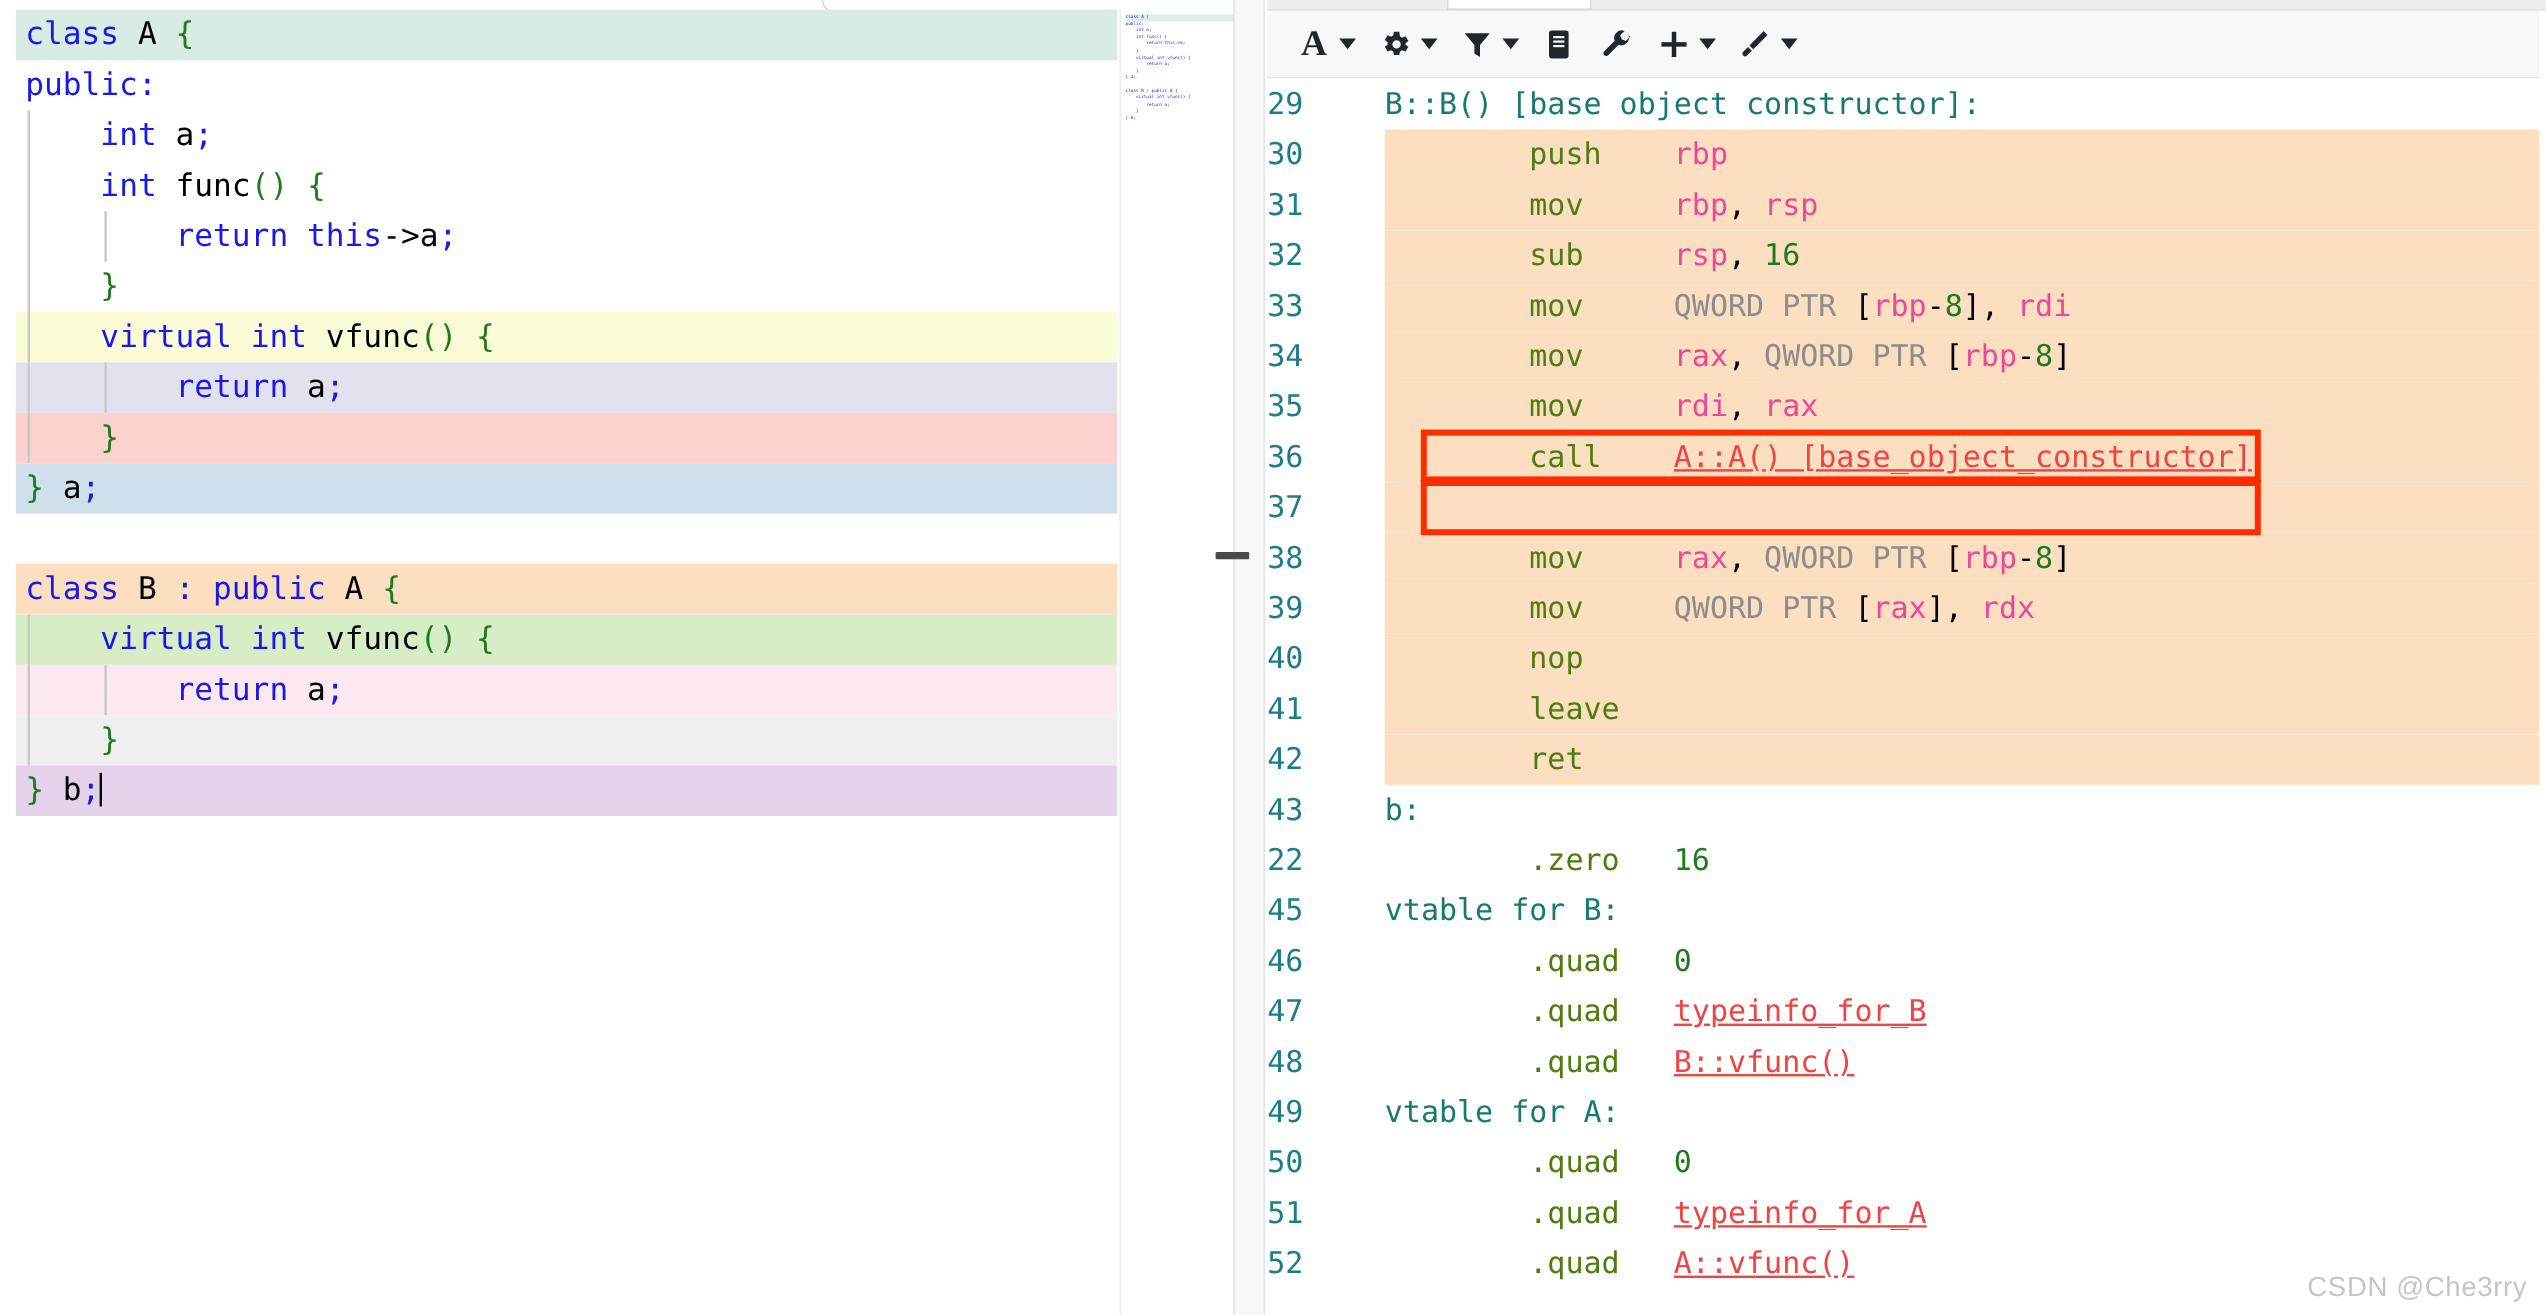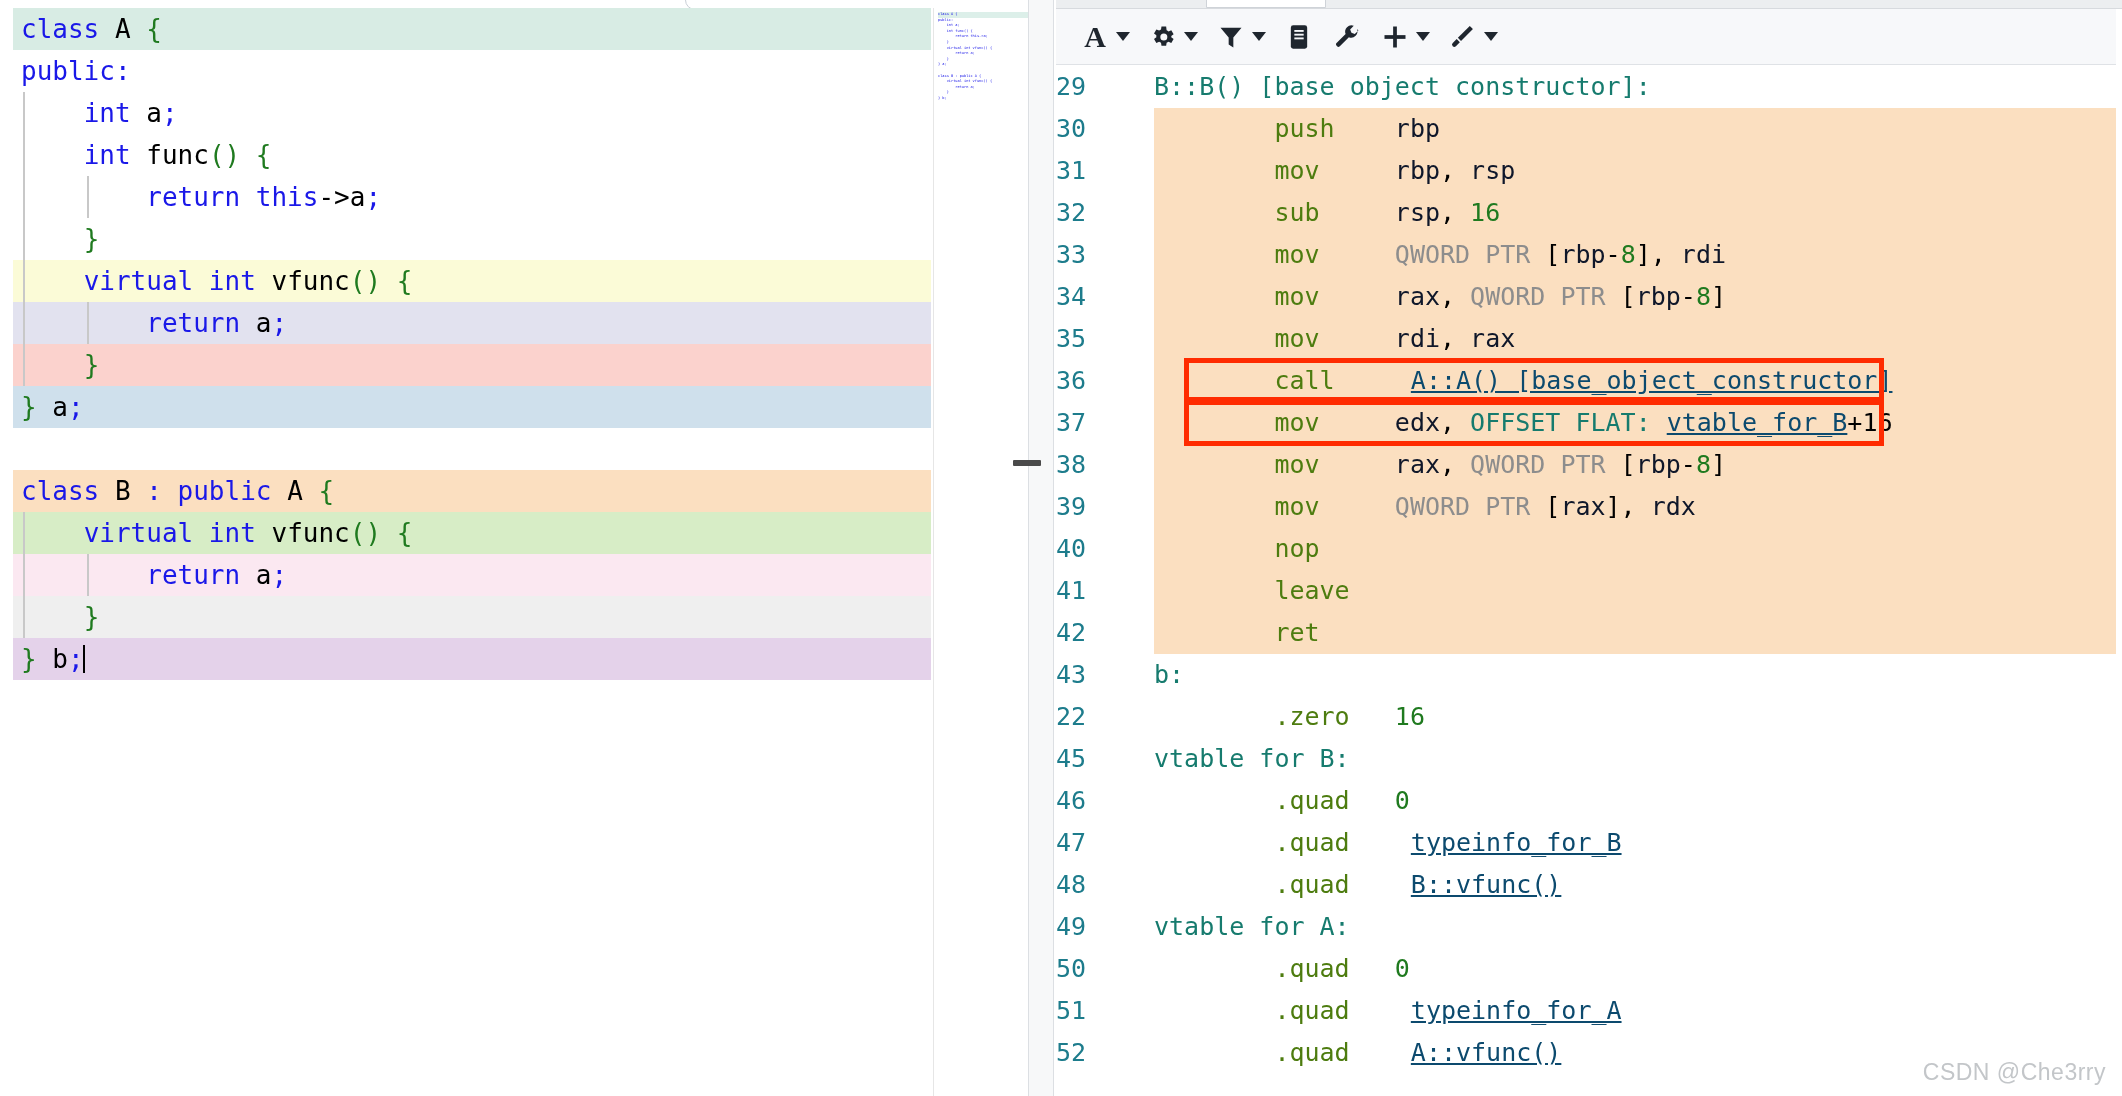--- a/index.html
+++ b/index.html
@@ -218,24 +218,24 @@
     right: 0; bottom: 0;
     background: #fbdfc0;
   }
   .asm-text {
     position: absolute;
     left: 98px; top: 0;
     white-space: pre;
   }
   .a-lbl  { color: #167b6e; }
   .a-mn   { color: #4d7c0f; }
-  .a-reg  { color: #0f172a; margin-top: 21px; }
+  .a-reg  { color: #ec4899; margin-top: 21px; }
   .a-num  { color: #1f7a1f; }
   .a-ptr  { color: #8d8d8d; }
-  .a-sym  { color: #0c4a6e; text-decoration: underline; margin-left: 16px; }
+  .a-sym  { color: #ef4444; text-decoration: underline; }
   .a-pl   { color: #000000; }
 
   .redbox {
     position: absolute;
     border: 5px solid #ff2b00;
     pointer-events: none;
   }
 
   #watermark {
     position: absolute;
@@ -371,21 +371,21 @@
     <div id="asm-body">
 
     <div class="asm-row"><div class="asm-ln">29</div><div class="asm-text"><span class="a-lbl">B::B() [base object constructor]:</span></div></div>
         <div class="asm-row"><div class="asm-hl-bg" style="background: rgb(251, 223, 192);"></div><div class="asm-ln">30</div><div class="asm-text"><span class="a-mn">        push    </span><span class="a-reg">rbp</span></div></div>
         <div class="asm-row"><div class="asm-hl-bg" style="background: rgb(251, 223, 192);"></div><div class="asm-ln">31</div><div class="asm-text"><span class="a-mn">        mov     </span><span class="a-reg">rbp</span><span class="a-pl">, </span><span class="a-reg">rsp</span></div></div>
         <div class="asm-row"><div class="asm-hl-bg" style="background: rgb(251, 223, 192);"></div><div class="asm-ln">32</div><div class="asm-text"><span class="a-mn">        sub     </span><span class="a-reg">rsp</span><span class="a-pl">, </span><span class="a-num">16</span></div></div>
         <div class="asm-row"><div class="asm-hl-bg" style="background: rgb(251, 223, 192);"></div><div class="asm-ln">33</div><div class="asm-text"><span class="a-mn">        mov     </span><span class="a-ptr">QWORD PTR </span><span class="a-pl">[</span><span class="a-reg">rbp</span><span class="a-pl">-</span><span class="a-num">8</span><span class="a-pl">], </span><span class="a-reg">rdi</span></div></div>
         <div class="asm-row"><div class="asm-hl-bg" style="background: rgb(251, 223, 192);"></div><div class="asm-ln">34</div><div class="asm-text"><span class="a-mn">        mov     </span><span class="a-reg">rax</span><span class="a-pl">, </span><span class="a-ptr">QWORD PTR </span><span class="a-pl">[</span><span class="a-reg">rbp</span><span class="a-pl">-</span><span class="a-num">8</span><span class="a-pl">]</span></div></div>
         <div class="asm-row"><div class="asm-hl-bg" style="background: rgb(251, 223, 192);"></div><div class="asm-ln">35</div><div class="asm-text"><span class="a-mn">        mov     </span><span class="a-reg">rdi</span><span class="a-pl">, </span><span class="a-reg">rax</span></div></div>
         <div class="asm-row"><div class="asm-hl-bg" style="background: rgb(251, 223, 192);"></div><div class="asm-ln">36</div><div class="asm-text"><span class="a-mn">        call    </span><span class="a-sym">A::A() [base_object_constructor]</span></div></div>
-        <div class="asm-row"><div class="asm-hl-bg" style="background: rgb(251, 223, 192);"></div><div class="asm-ln">37</div><div class="asm-text"><span class="a-mn">        mov     </span><span class="a-reg">edx</span><span class="a-pl">, </span><span class="a-lbl">OFFSET FLAT:</span><span class="a-sym">vtable_for_B</span><span class="a-pl">+16</span></div></div>
+        <div class="asm-row"><div class="asm-hl-bg" style="background: rgb(251, 223, 192);"></div><div class="asm-ln">37</div></div>
         <div class="asm-row"><div class="asm-hl-bg" style="background: rgb(251, 223, 192);"></div><div class="asm-ln">38</div><div class="asm-text"><span class="a-mn">        mov     </span><span class="a-reg">rax</span><span class="a-pl">, </span><span class="a-ptr">QWORD PTR </span><span class="a-pl">[</span><span class="a-reg">rbp</span><span class="a-pl">-</span><span class="a-num">8</span><span class="a-pl">]</span></div></div>
         <div class="asm-row"><div class="asm-hl-bg" style="background: rgb(251, 223, 192);"></div><div class="asm-ln">39</div><div class="asm-text"><span class="a-mn">        mov     </span><span class="a-ptr">QWORD PTR </span><span class="a-pl">[</span><span class="a-reg">rax</span><span class="a-pl">], </span><span class="a-reg">rdx</span></div></div>
         <div class="asm-row"><div class="asm-hl-bg" style="background: rgb(251, 223, 192);"></div><div class="asm-ln">40</div><div class="asm-text"><span class="a-mn">        nop</span></div></div>
         <div class="asm-row"><div class="asm-hl-bg" style="background: rgb(251, 223, 192);"></div><div class="asm-ln">41</div><div class="asm-text"><span class="a-mn">        leave</span></div></div>
         <div class="asm-row"><div class="asm-hl-bg" style="background: rgb(251, 223, 192);"></div><div class="asm-ln">42</div><div class="asm-text"><span class="a-mn">        ret</span></div></div>
         <div class="asm-row"><div class="asm-ln">43</div><div class="asm-text"><span class="a-lbl">b:</span></div></div>
         <div class="asm-row"><div class="asm-ln">22</div><div class="asm-text"><span class="a-mn">        .zero   </span><span class="a-num">16</span></div></div>
         <div class="asm-row"><div class="asm-ln">45</div><div class="asm-text"><span class="a-lbl">vtable for B:</span></div></div>
         <div class="asm-row"><div class="asm-ln">46</div><div class="asm-text"><span class="a-mn">        .quad   </span><span class="a-num">0</span></div></div>
         <div class="asm-row"><div class="asm-ln">47</div><div class="asm-text"><span class="a-mn">        .quad   </span><span class="a-sym">typeinfo_for_B</span></div></div>

